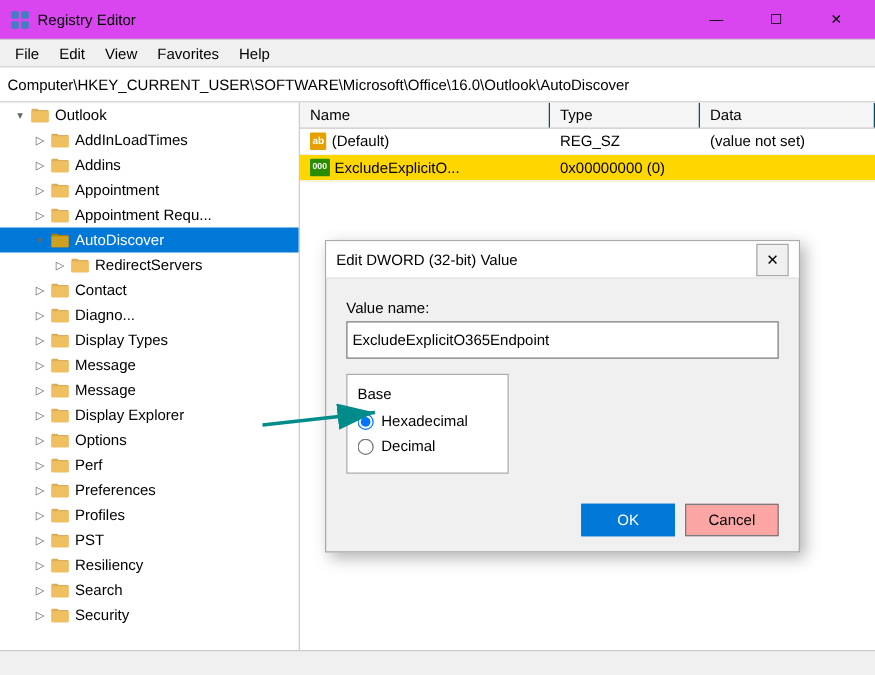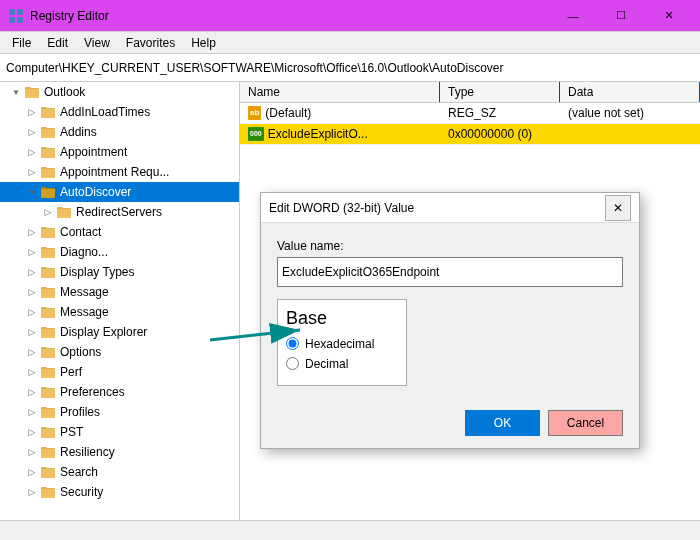--- a/index.html
+++ b/index.html
@@ -260,27 +260,27 @@
       flex: 1;
     }
 
     .dialog-base-section {
       width: 130px;
       border: 1px solid #aaa;
       padding: 8px;
       background: #fff;
     }
     .dialog-base-title {
-      font-size: 18px;
+      font-size: 12px;
       margin-bottom: 8px;
     }
 
     .radio-row {
       display: flex;
-      align-items: flex-start;
+      align-items: flex-end;
       gap: 6px;
       margin-bottom: 6px;
       font-size: 12px;
     }
 
     .dialog-buttons {
       display: flex;
       justify-content: flex-end;
       gap: 8px;
       padding: 8px 16px 12px 16px;

